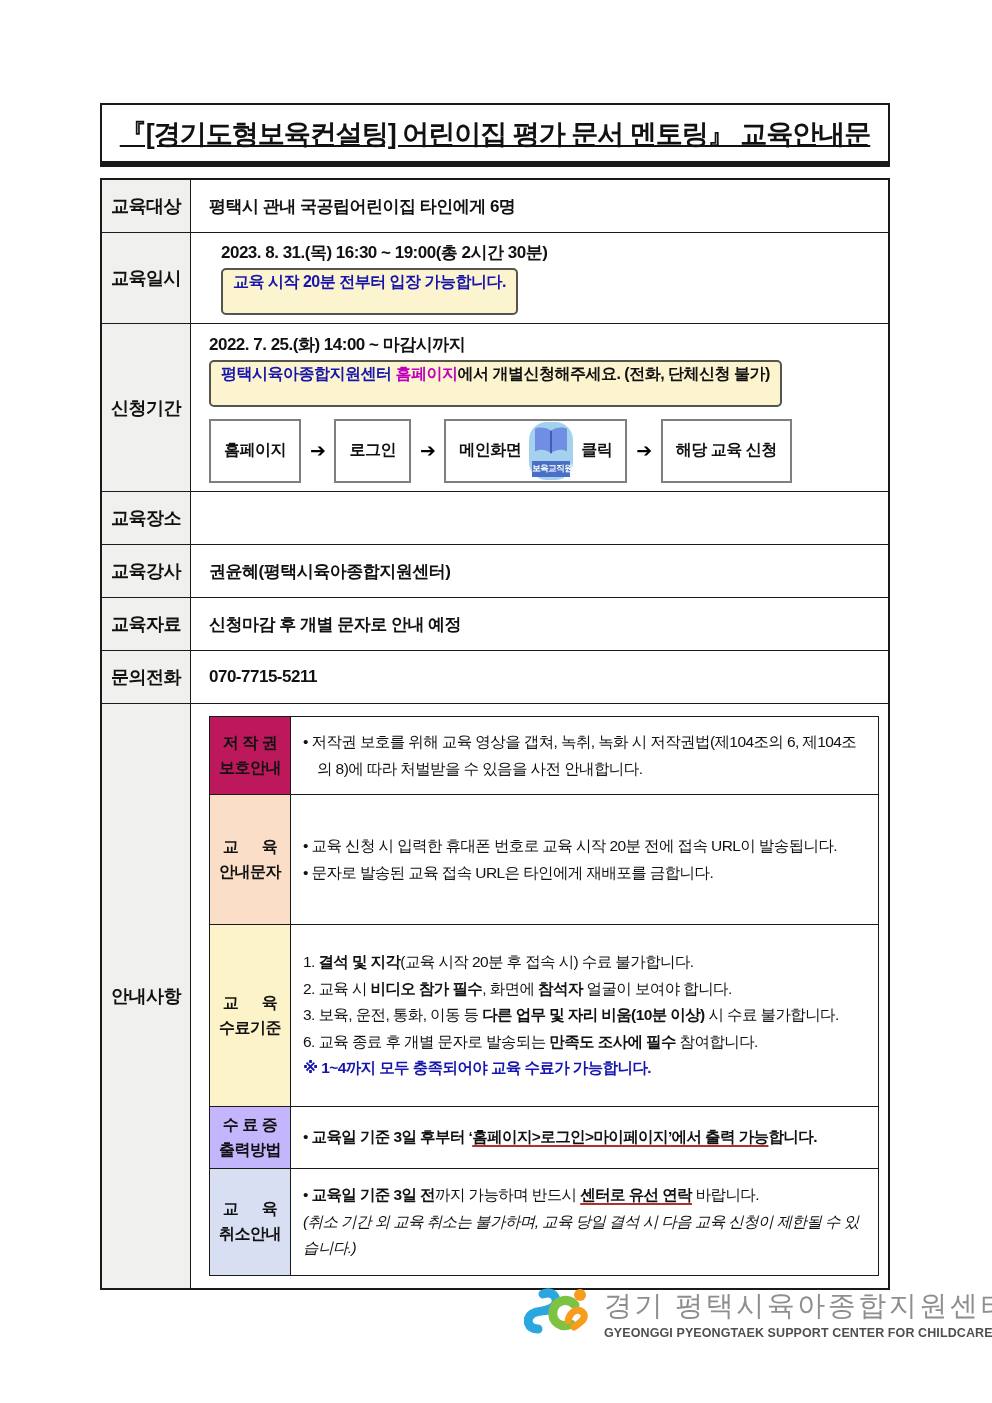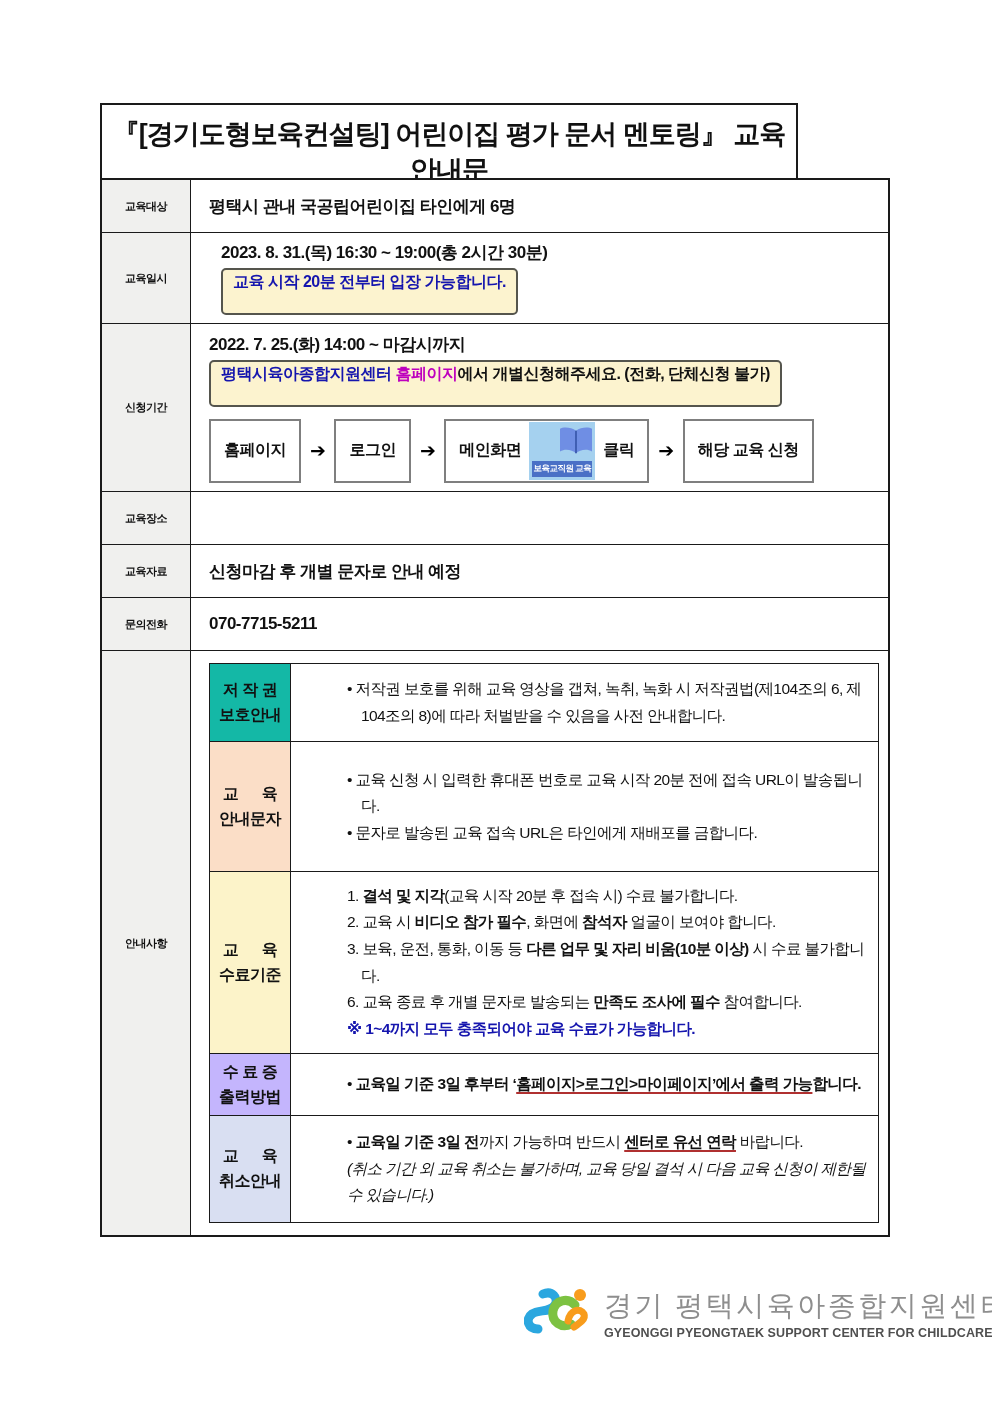--- a/index.html
+++ b/index.html
@@ -8,39 +8,40 @@
   *{margin:0;padding:0;box-sizing:border-box;}
   body{
     width:992px;height:1403px;background:#ffffff;
     font-family:"Liberation Sans","DejaVu Sans",sans-serif;
     color:#111;position:relative;overflow:hidden;
   }
   .page{position:absolute;inset:0;background:#fff;}
 
   
   .title-box{
-    position:absolute;left:100px;top:103px;width:698px;
+    position:absolute;left:100px;top:103px;width:790px;
     border:2px solid var(--ink);border-bottom:6px solid var(--ink);
     background:#fff;text-align:center;
     font-size:27px;font-weight:800;letter-spacing:-1px;
     padding:11px 4px 9px;
+    text-decoration:underline;
   }
 
   
   .doc-table{
     position:absolute;left:100px;top:178px;width:790px;
     border:2.5px solid var(--ink);background:#fff;
   }
   .trow{display:flex;border-bottom:1.5px solid var(--ink);}
   .trow:last-child{border-bottom:none;}
   .tlabel{
     width:89px;min-width:89px;background:var(--label-bg);
     border-right:1.5px solid var(--ink);
     display:flex;align-items:center;justify-content:center;
-    font-weight:700;font-size:11px;letter-spacing:-0.5px;
+    font-weight:700;font-size:18px;letter-spacing:-0.5px;
   }
   .tvalue{
     flex:1;display:flex;flex-direction:column;justify-content:center;
     padding:8px 14px 8px 18px;font-size:17px;font-weight:700;letter-spacing:-0.5px;
   }
   .h-target{min-height:53px;}
   .h-datetime{min-height:82px;gap:12px;}
   .h-apply{min-height:168px;}
   .h-small{min-height:53px;}
 
@@ -56,22 +57,22 @@
 
   
   .flow{display:flex;align-items:center;margin-top:12px;gap:9px;}
   .flow-box{
     border:2px solid var(--flow-border);background:#fff;height:64px;
     display:flex;align-items:center;justify-content:center;
     font-size:16px;font-weight:600;padding:0 13px;white-space:nowrap;gap:8px;
   }
   .flow-arrow{font-size:19px;font-weight:900;color:#000;}
   .edu-icon{
-    width:66px;height:58px;background:var(--icon-bg);
-    position:relative;display:flex;align-items:flex-start;justify-content:flex-end;
+    width:44px;height:58px;background:var(--icon-bg);
+    position:relative;display:flex;align-items:flex-start;justify-content:center;border-radius:18px;
   }
   .edu-icon svg{margin-top:4px;}
   .edu-icon .band{
     position:absolute;left:3px;right:3px;bottom:3px;
     background:var(--icon-band);color:#fff;font-size:8.5px;font-weight:700;
     text-align:center;padding:2px 0;white-space:nowrap;letter-spacing:-0.5px;
   }
 
   
   .tvalue.info-cell{padding:12px 10px 12px 18px;justify-content:center;}
@@ -81,21 +82,21 @@
   .ilabel{
     width:81px;min-width:81px;border-right:1.5px solid var(--ink);
     display:flex;flex-direction:column;align-items:center;justify-content:center;
     font-weight:700;font-size:16px;line-height:1.55;letter-spacing:-0.5px;
   }
   .ilabel span{white-space:pre;}
   .icontent{
     flex:1;padding:8px 12px;display:flex;flex-direction:column;justify-content:center;
     font-size:15.5px;line-height:1.72;font-weight:500;letter-spacing:-0.6px;
   }
-  .iline{padding-left:14px;text-indent:-14px;margin-left:44px;}
+  .iline{padding-left:14px;text-indent:-14px;}
   .icontent .b{font-weight:700;}
   .icontent .blue{color:var(--blue);font-weight:700;}
   .icontent .bru{
     font-weight:700;
     text-decoration:underline;
     text-decoration-color:var(--red-underline);
     text-decoration-thickness:2px;
     text-underline-offset:3px;
   }
   .ih-a{min-height:78px;}
@@ -160,38 +161,42 @@
           <div class="flow-arrow">➔</div>
           <div class="flow-box">해당 교육 신청</div>
         </div>
       </div>
     </div>
 
     <div class="trow h-small">
       <div class="tlabel">교육장소</div>
     </div>
 
+    <div class="trow h-small">
+      <div class="tlabel">교육강사</div>
+      <div class="tvalue">권윤혜(평택시육아종합지원센터)</div>
+    </div>
 
     <div class="trow h-small">
       <div class="tlabel">교육자료</div>
       <div class="tvalue">신청마감 후 개별 문자로 안내 예정</div>
     </div>
 
     <div class="trow h-small">
       <div class="tlabel">문의전화</div>
       <div class="tvalue">070-7715-5211</div>
     </div>
 
     <div class="trow">
       <div class="tlabel">안내사항</div>
       <div class="tvalue info-cell">
         <div class="inner-table">
 
           <div class="irow ih-a">
-            <div class="ilabel" style="background-color: #14b8a6;">
+            <div class="ilabel" style="background-color: #be185d;">
               <span>저 작 권</span>
               <span>보호안내</span>
             </div>
             <div class="icontent">
               <div class="iline"><span>• 저작권 보호를 위해 교육 영상을 갭쳐, 녹취, 녹화 시 저작권법(제104조의 6, 제104조의 8)에 따라 처벌받을 수 있음을 사전 안내합니다.</span></div>
             </div>
           </div>
 
           <div class="irow ih-b">
             <div class="ilabel" style="background-color: rgb(251, 222, 199);">

